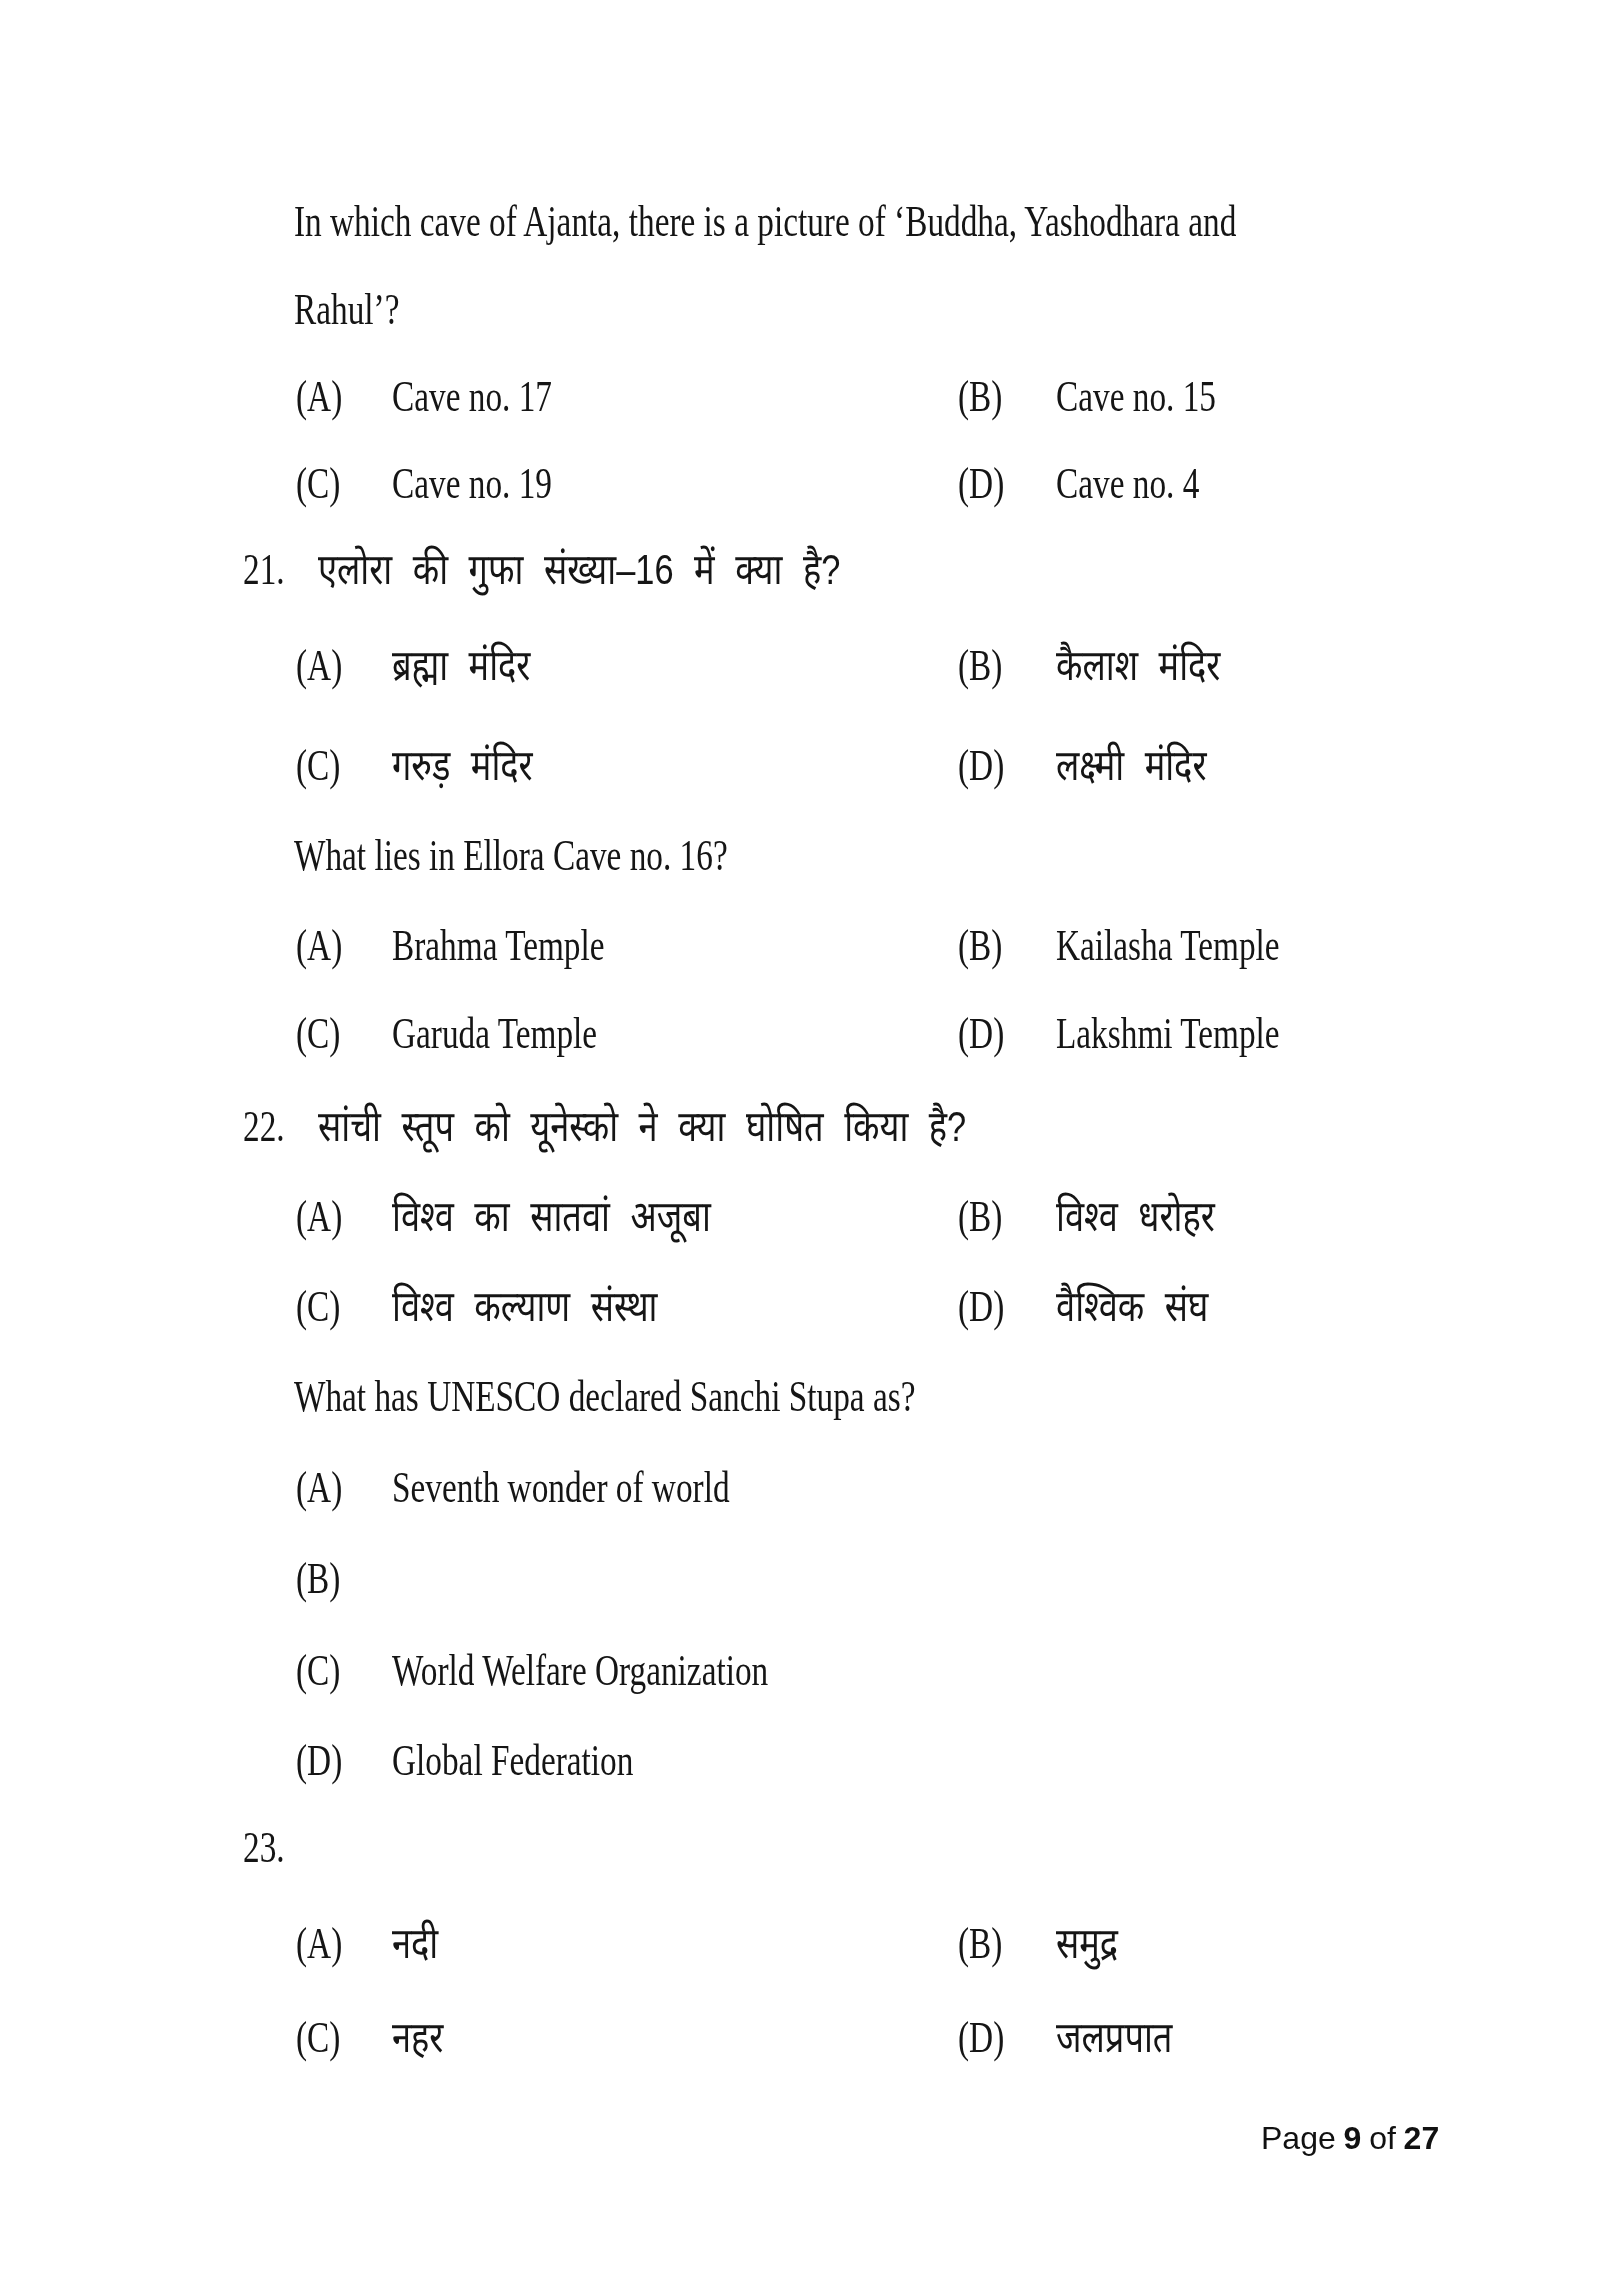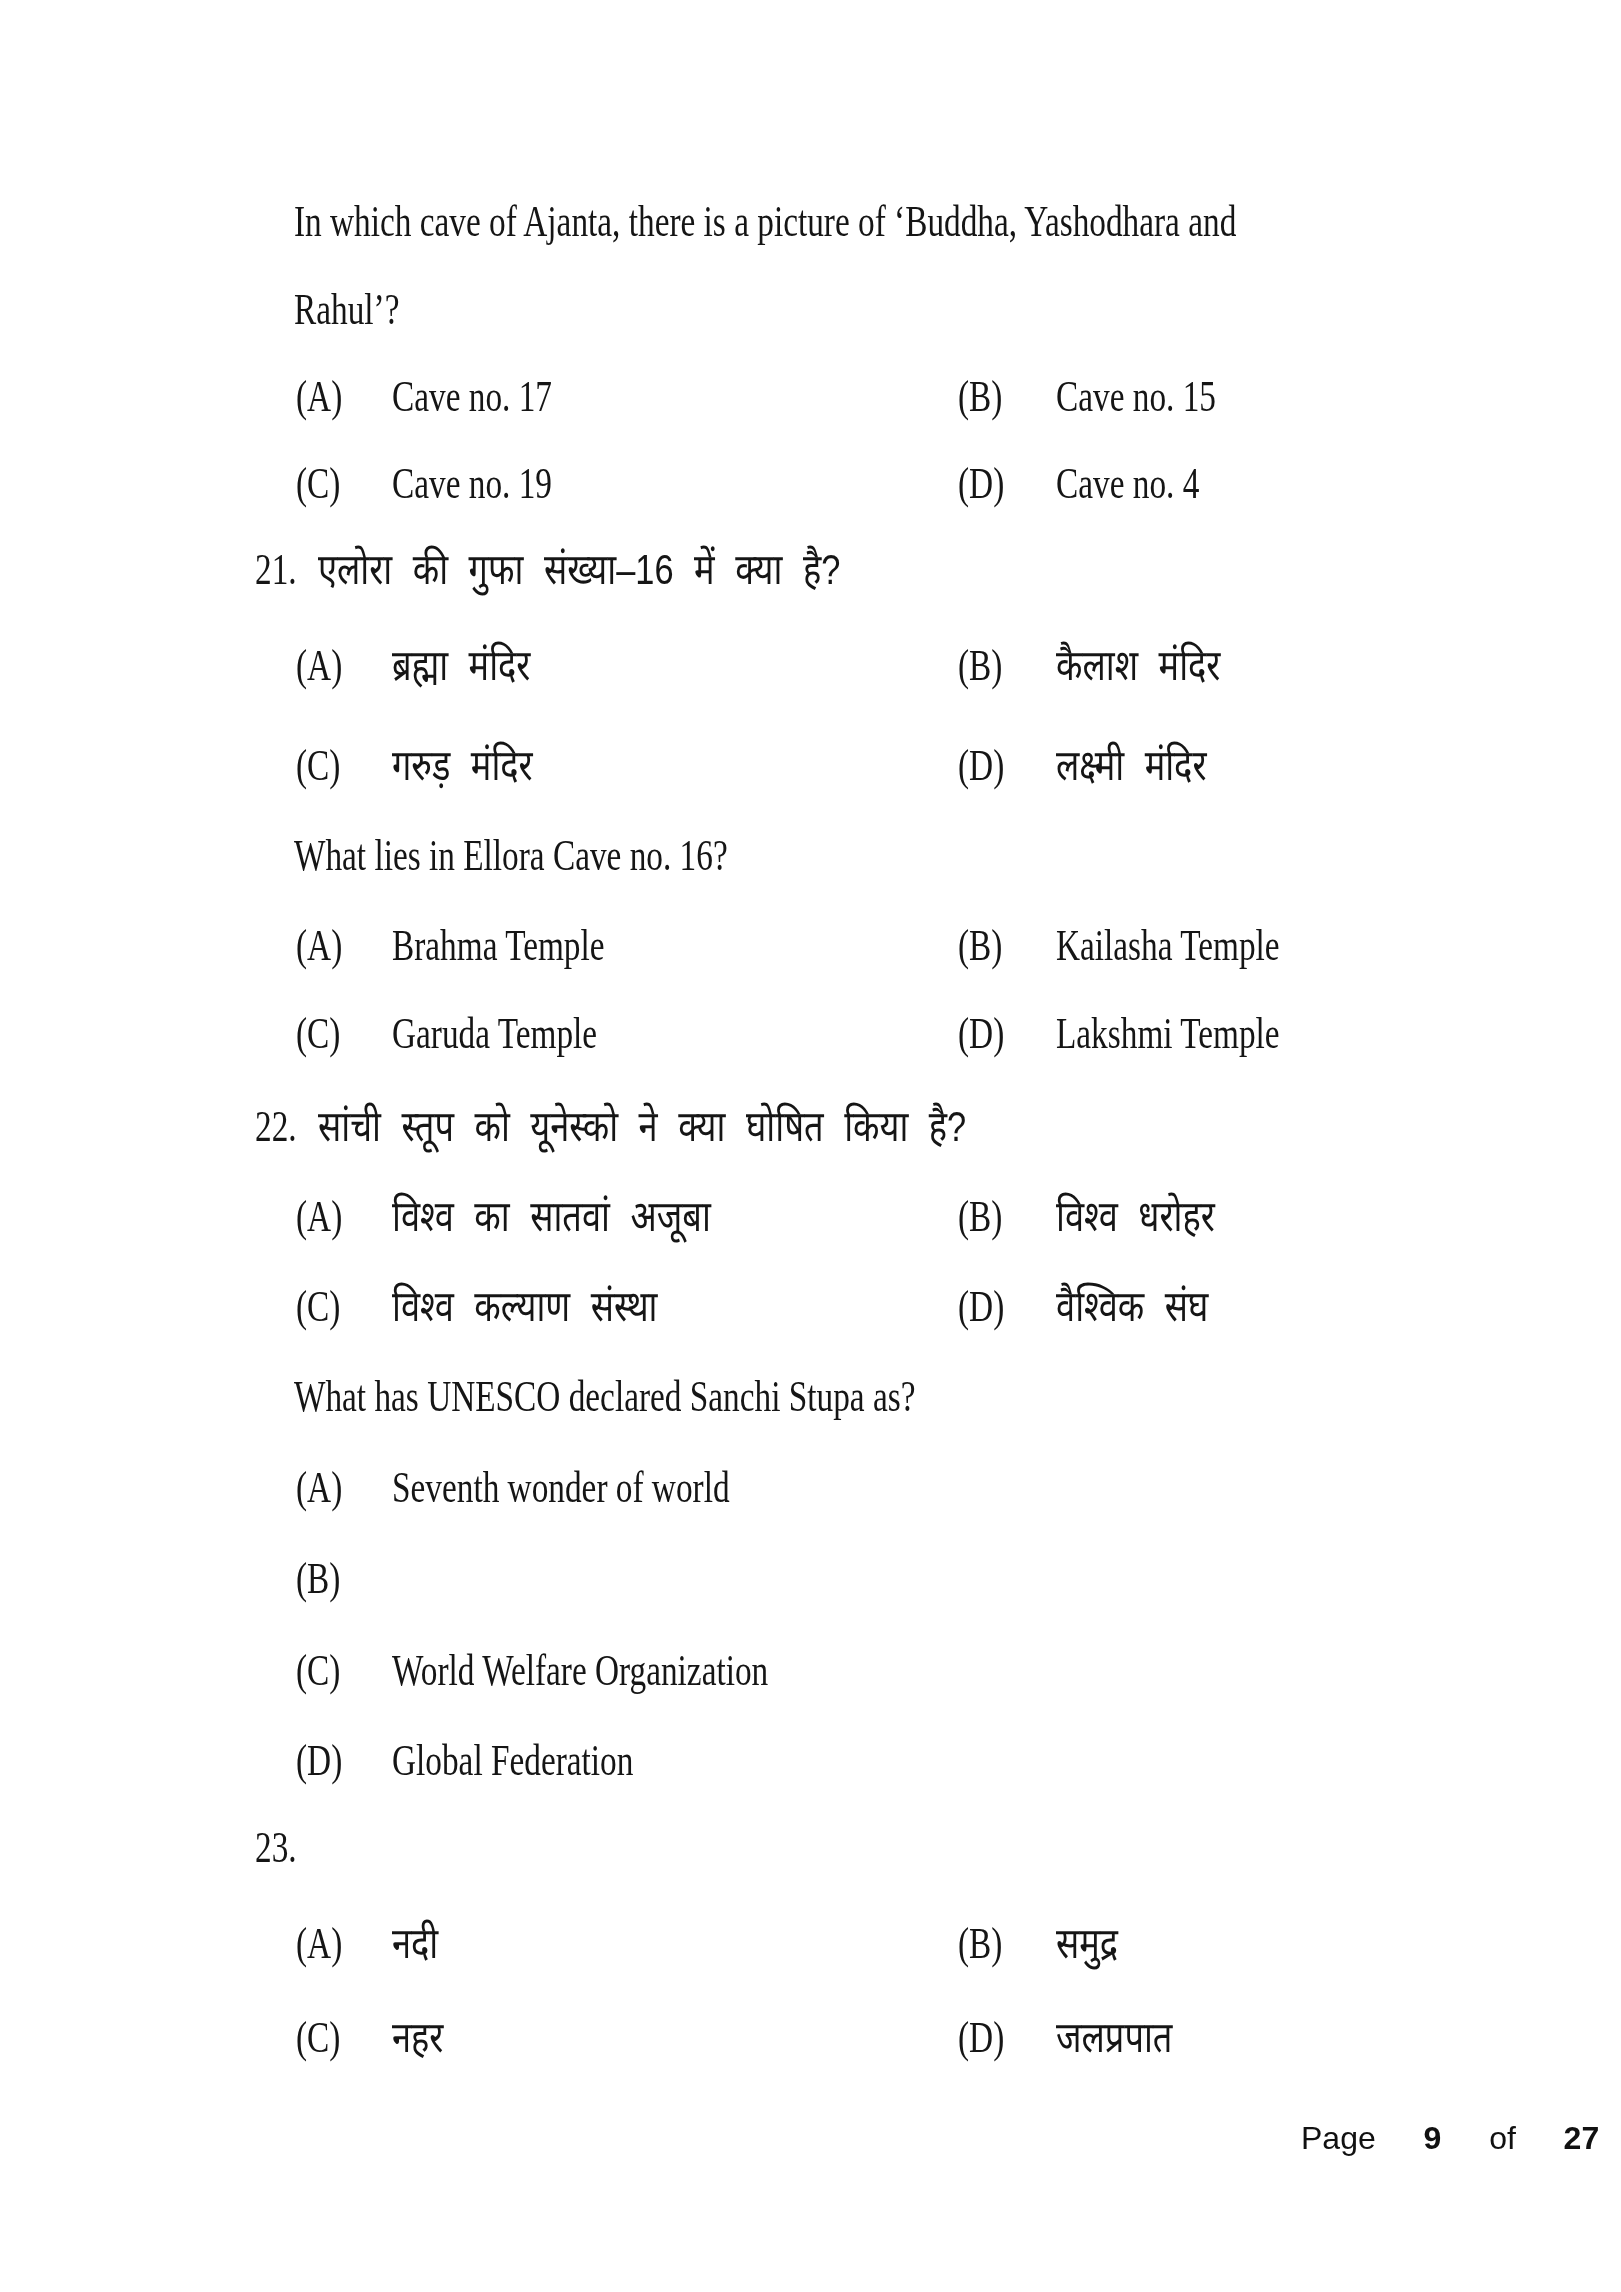--- a/index.html
+++ b/index.html
@@ -18,21 +18,21 @@
   .row {
     position: absolute;
     left: 0;
     right: 0;
     height: 61px;
     line-height: 61px;
     white-space: nowrap;
     text-align: center;
   }
   
-  .l-num  { position: absolute; left: 255px; }
+  .l-num  { position: absolute; left: 243px; }
   .l-qhi  { position: absolute; left: 318px; }
   .l-qen  { position: absolute; left: 294px; }
   .l-a    { position: absolute; left: 296px; }
   .l-at   { position: absolute; left: 392px; }
   .l-b    { position: absolute; left: 958px; }
   .l-bt   { position: absolute; left: 1056px; }
   
   .en {
     font-family: "Liberation Serif", serif;
     font-size: 45px;
@@ -51,21 +51,21 @@
     left: 1261px;
     top: 2117px;
     height: 43px;
     line-height: 43px;
     font-family: "Liberation Sans", sans-serif;
     font-size: 32px;
     color: #111111;
     white-space: nowrap;
   }
   .footer .b { font-weight: bold; }
-  .footer span { margin-right: 7.8px; margin-left: 40px; }
+  .footer span { margin-right: 7.8px; }
   .footer span:last-child { margin-right: 0; }
 </style>
 </head>
 <body>
 
 <div class="page">
 
   <div class="row" style="top:191px">
     <span class="l-qen en"><span class="sx">In which cave of Ajanta, there is a picture of ‘Buddha, Yashodhara and</span></span>
   </div>

